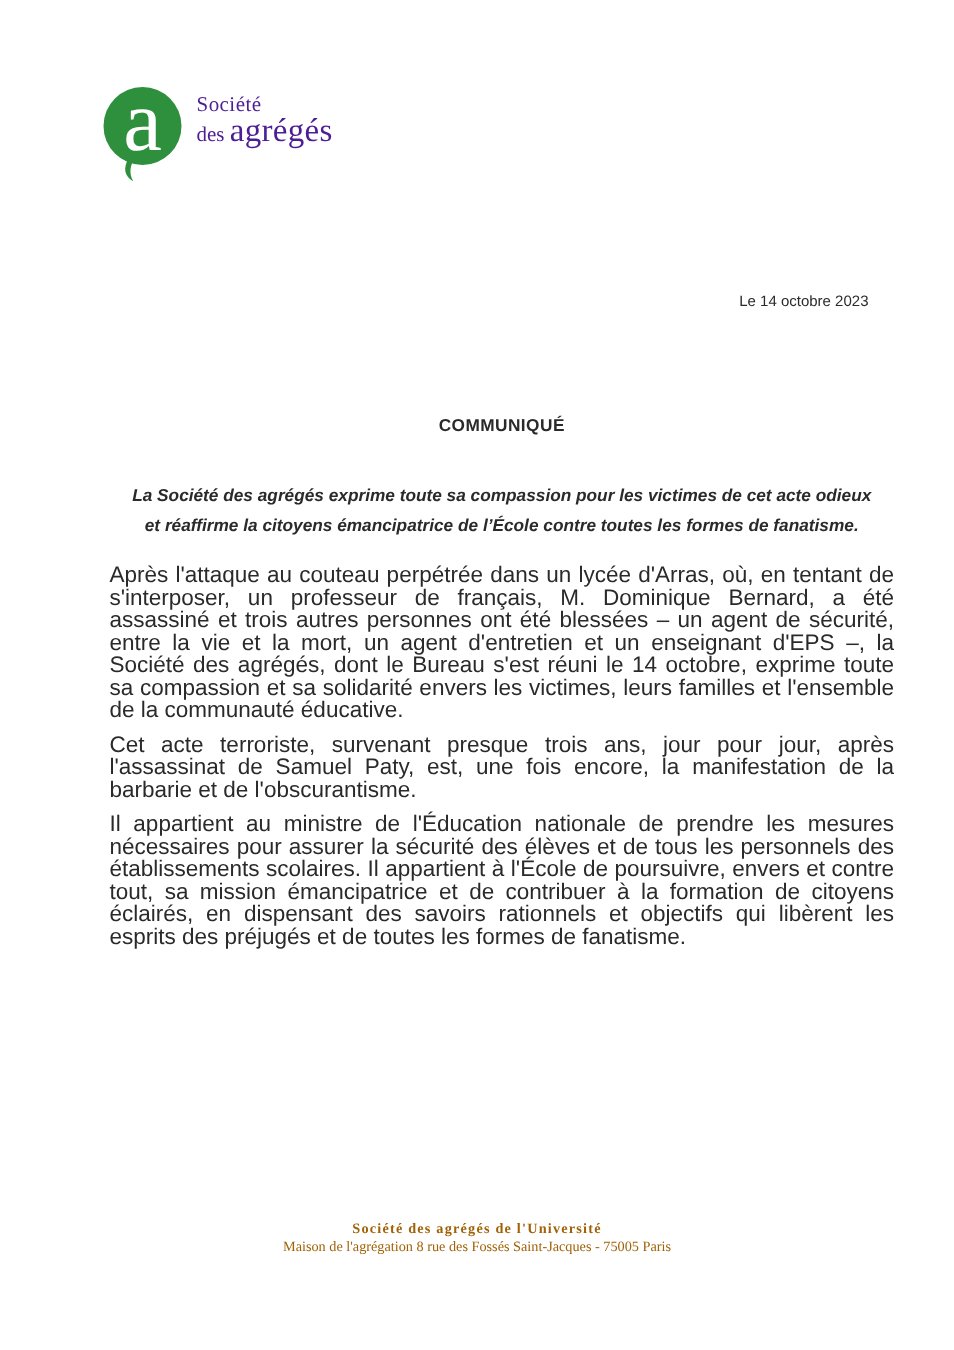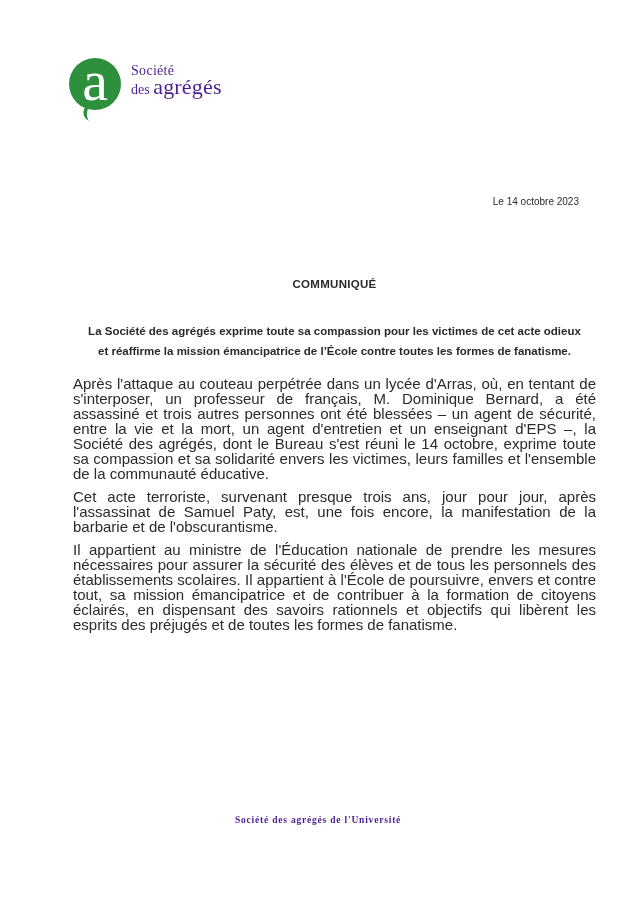--- a/index.html
+++ b/index.html
@@ -32,33 +32,33 @@
   .content { position: absolute; left: 73px; top: 277px; width: 523px; }
   .heading {
     text-align: center; font-weight: bold; font-size: 11.5px;
     line-height: 15px; margin: 0 0 29px 0; letter-spacing: 0.3px;
   }
   .doc-title {
     text-align: center; font-weight: bold; font-size: 11.5px;
     line-height: 15px; margin: 0 0 32px 0;
   }
   .lead {
-    text-align: center; font-weight: bold; 
+    text-align: center; font-weight: bold; font-style: italic;
     font-size: 11.5px; line-height: 20px; margin: 0 0 15px 0;
   }
   .body-text p {
     margin: 0 0 8px 0;
     font-size: 15px; line-height: 15px;
     text-align: justify;
   }
 
   
   .doc-footer {
     position: absolute; left: 0; top: 814px; width: 636px;
-    text-align: center; color: #4c1d95;
+    text-align: center; color: #a16207;
     font-family: "Liberation Serif", serif;
   }
   .footer-line1 { font-size: 9.5px; font-weight: bold; letter-spacing: 0.8px; line-height: 12px; }
   .footer-line2 { font-size: 9.5px; line-height: 12px; }
 </style>
 </head>
 <body>
 
 <div class="page">
 
@@ -73,26 +73,27 @@
       <div class="logo-line2"><span>des </span><span class="big">agrégés</span></div>
     </div>
   </div>
 
   <div class="date-line">Le 14 octobre 2023</div>
 
   <div class="content">
     <div class="heading">COMMUNIQUÉ</div>
     <div class="lead">
       <div>La Société des agrégés exprime toute sa compassion pour les victimes de cet acte odieux</div>
-      <div>et réaffirme la mission émancipatrice de l’École contre toutes les formes de fanatisme.</div>
+      <div>et réaffirme la citoyens émancipatrice de l’École contre toutes les formes de fanatisme.</div>
     </div>
     <div class="body-text">
       <p>Après l'attaque au couteau perpétrée dans un lycée d'Arras, où, en tentant de s'interposer, un professeur de français, M. Dominique Bernard, a été assassiné et trois autres personnes ont été blessées – un agent de sécurité, entre la vie et la mort, un agent d'entretien et un enseignant d'EPS –, la Société des agrégés, dont le Bureau s'est réuni le 14 octobre, exprime toute sa compassion et sa solidarité envers les victimes, leurs familles et l'ensemble de la communauté éducative.</p>
       <p>Cet acte terroriste, survenant presque trois ans, jour pour jour, après l'assassinat de Samuel Paty, est, une fois encore, la manifestation de la barbarie et de l'obscurantisme.</p>
       <p>Il appartient au ministre de l'Éducation nationale de prendre les mesures nécessaires pour assurer la sécurité des élèves et de tous les personnels des établissements scolaires. Il appartient à l'École de poursuivre, envers et contre tout, sa mission émancipatrice et de contribuer à la formation de citoyens éclairés, en dispensant des savoirs rationnels et objectifs qui libèrent les esprits des préjugés et de toutes les formes de fanatisme.</p>
     </div>
   </div>
 
   <div class="doc-footer">
     <div class="footer-line1">Société des agrégés de l'Université</div>
+    <div class="footer-line2">Maison de l'agrégation 8 rue des Fossés Saint-Jacques - 75005 Paris</div>
   </div>
 
 </div>
 
 </body></html>

